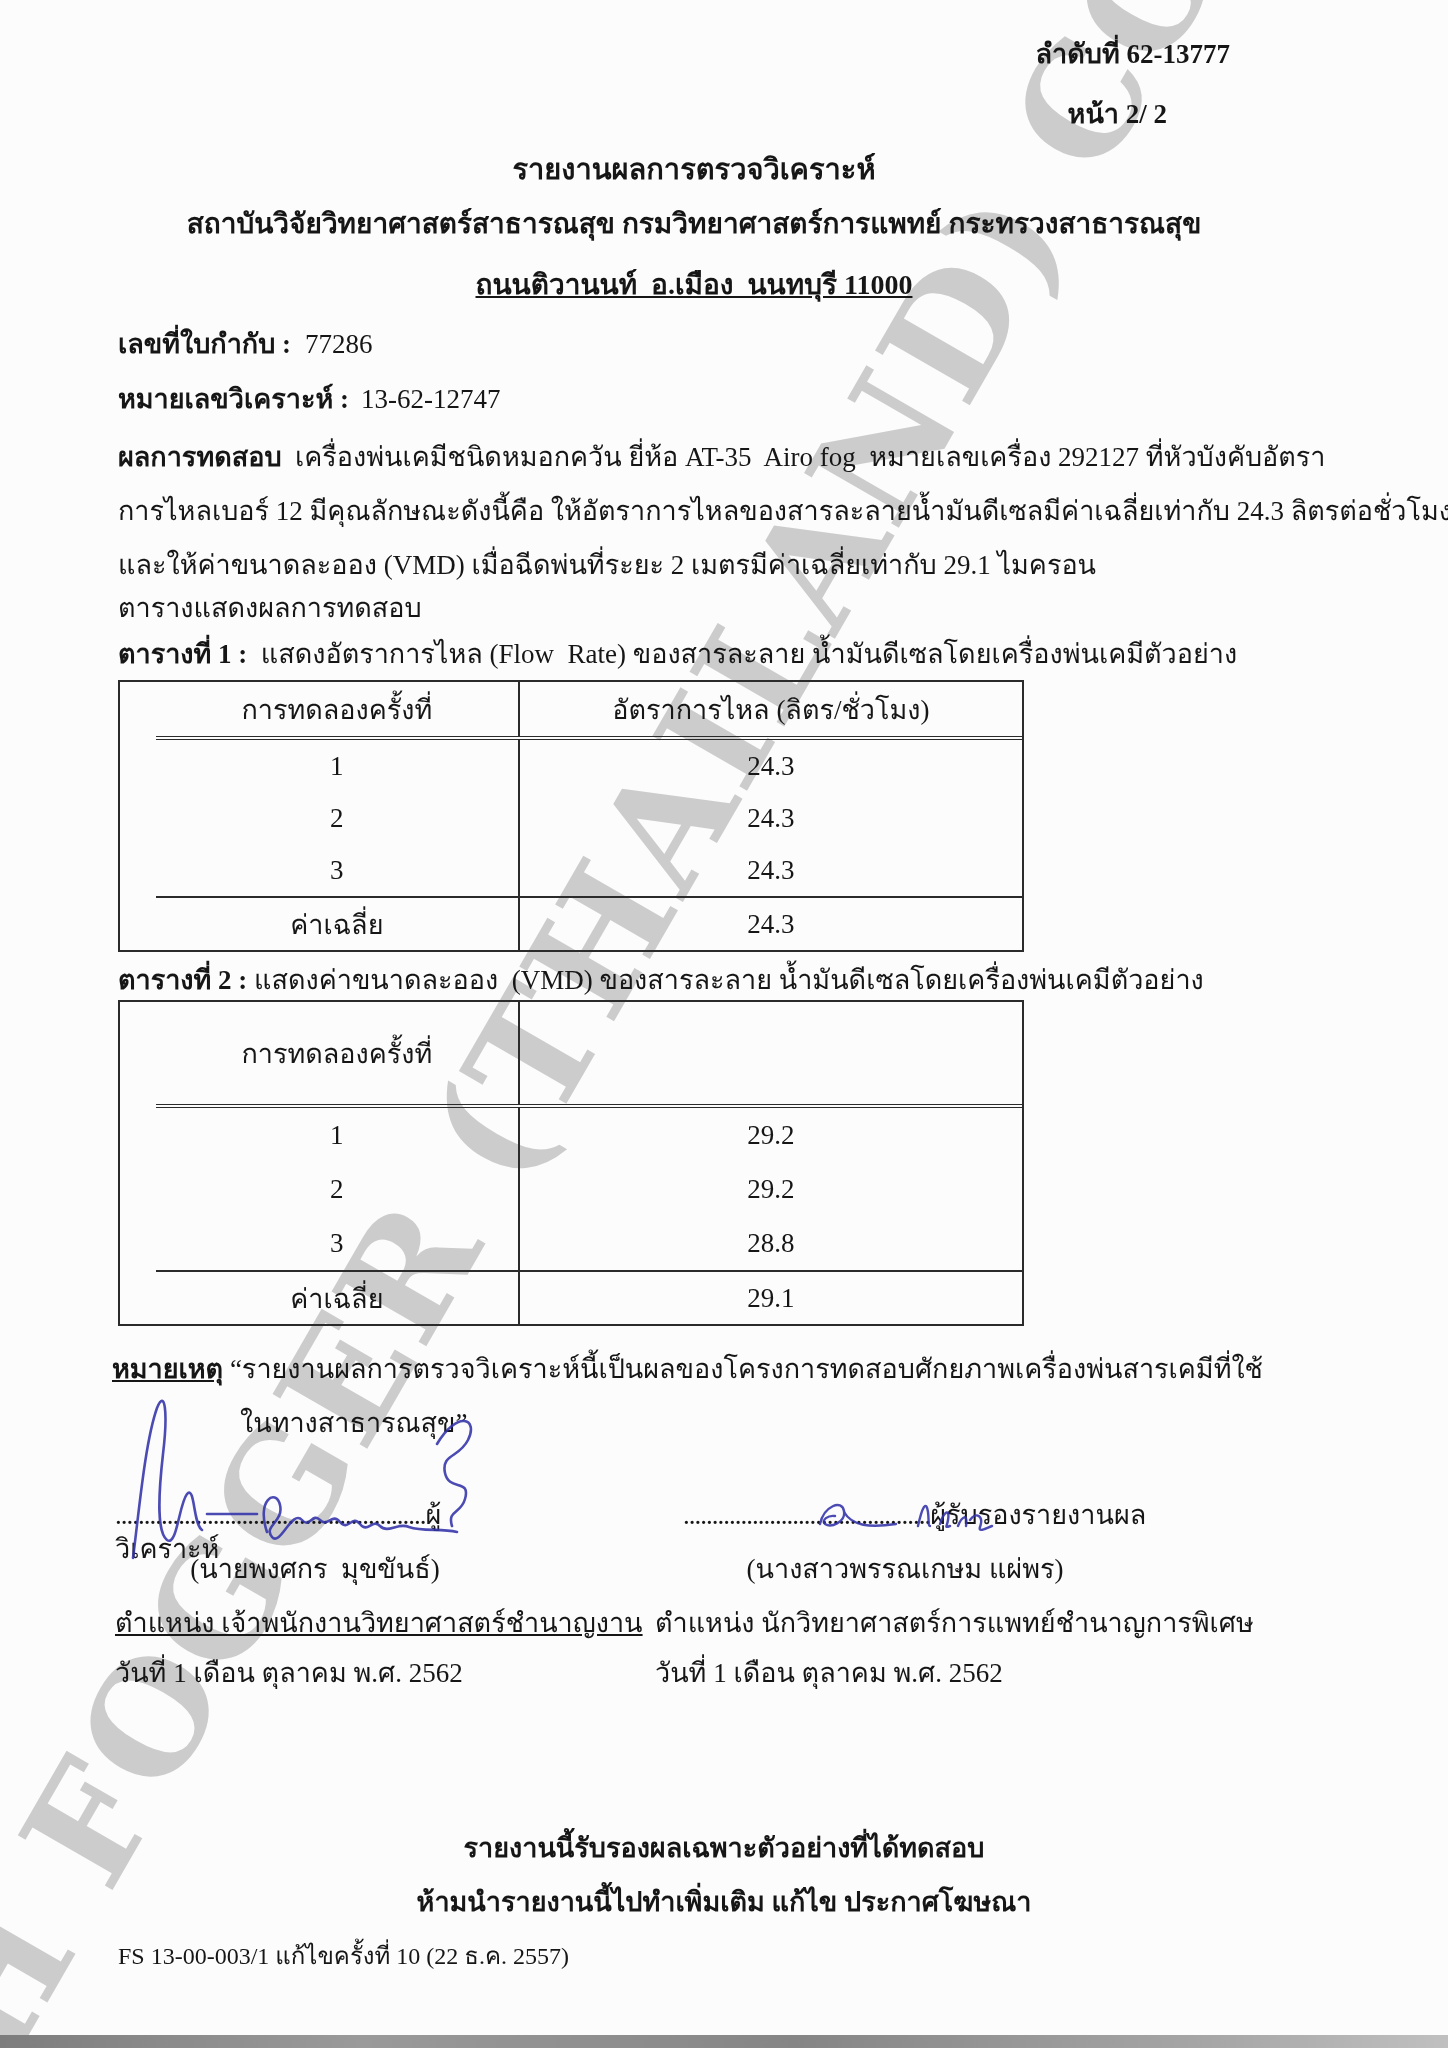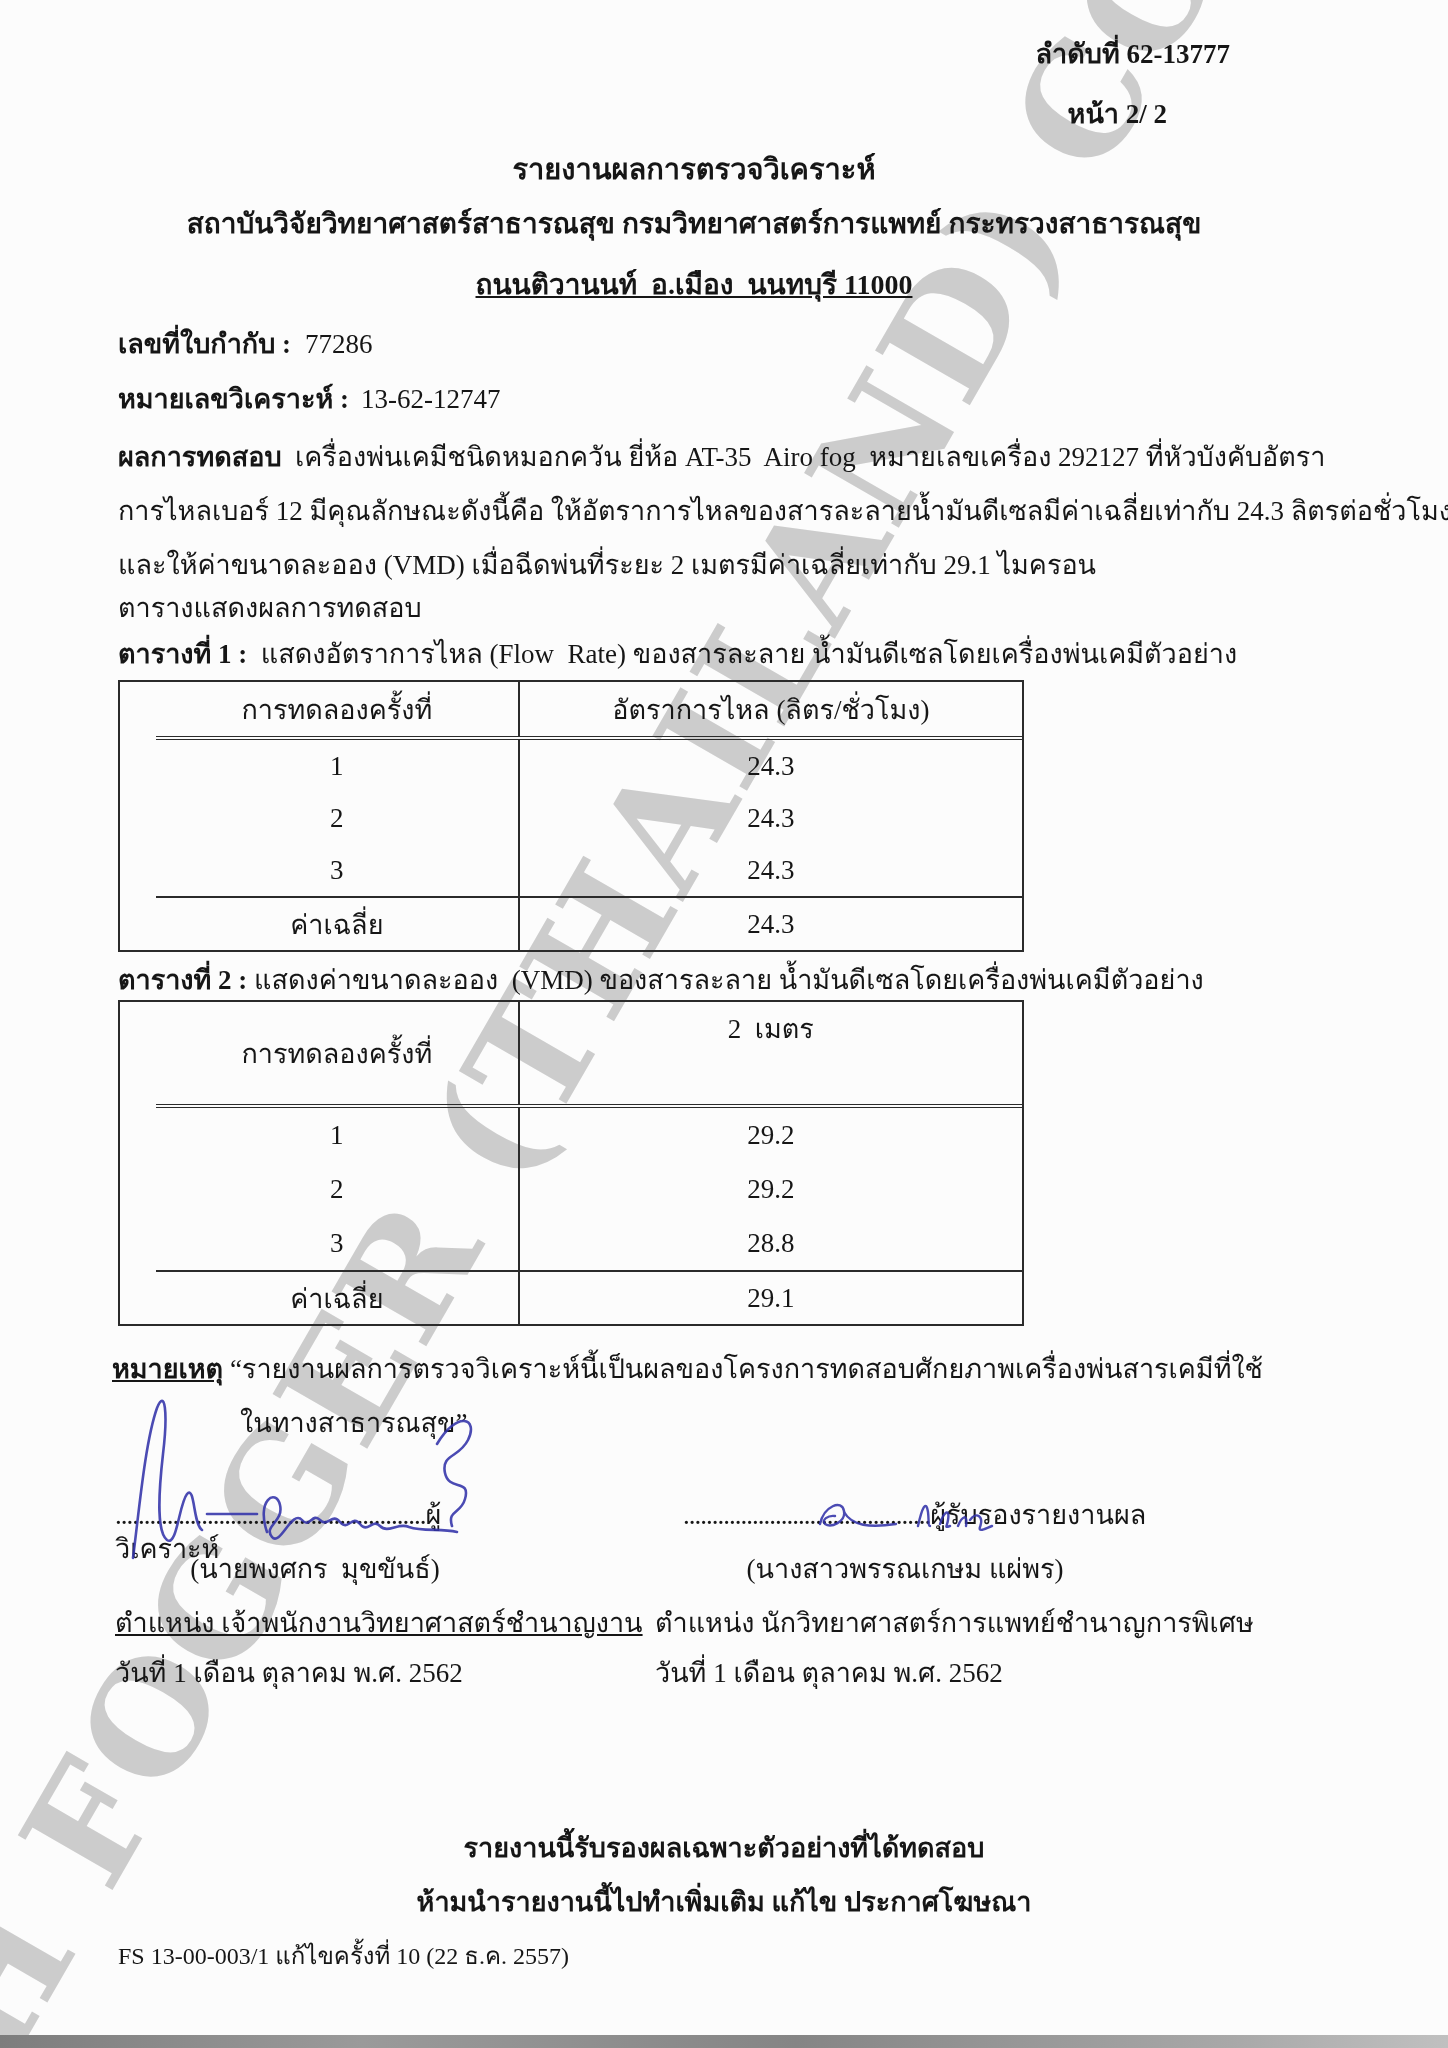--- a/index.html
+++ b/index.html
@@ -120,21 +120,20 @@
         <div class="tc c2">24.3</div>
       </div>
     </div>
 
     <div class="abs nowrap" style="top:958px;left:118px;"><span class="b pre">ตารางที่ 2 :</span><span class="pre"> แสดงค่าขนาดละออง  (VMD) ของสารละลาย น้ำมันดีเซลโดยเครื่องพ่นเคมีตัวอย่าง</span></div>
 
     <div class="tbl t2" style="top:1000px;">
       <div class="tr th2">
         <div class="tc c1 pre">การทดลองครั้งที่</div>
         <div class="c2col">
-          <div class="sub sub2 pre">2  เมตร</div>
         </div>
       </div>
       <div class="tr data-row">
         <div class="tc c1">1</div>
         <div class="tc c2">29.2</div>
       </div>
       <div class="tr data-row">
         <div class="tc c1">2</div>
         <div class="tc c2">29.2</div>
       </div>

